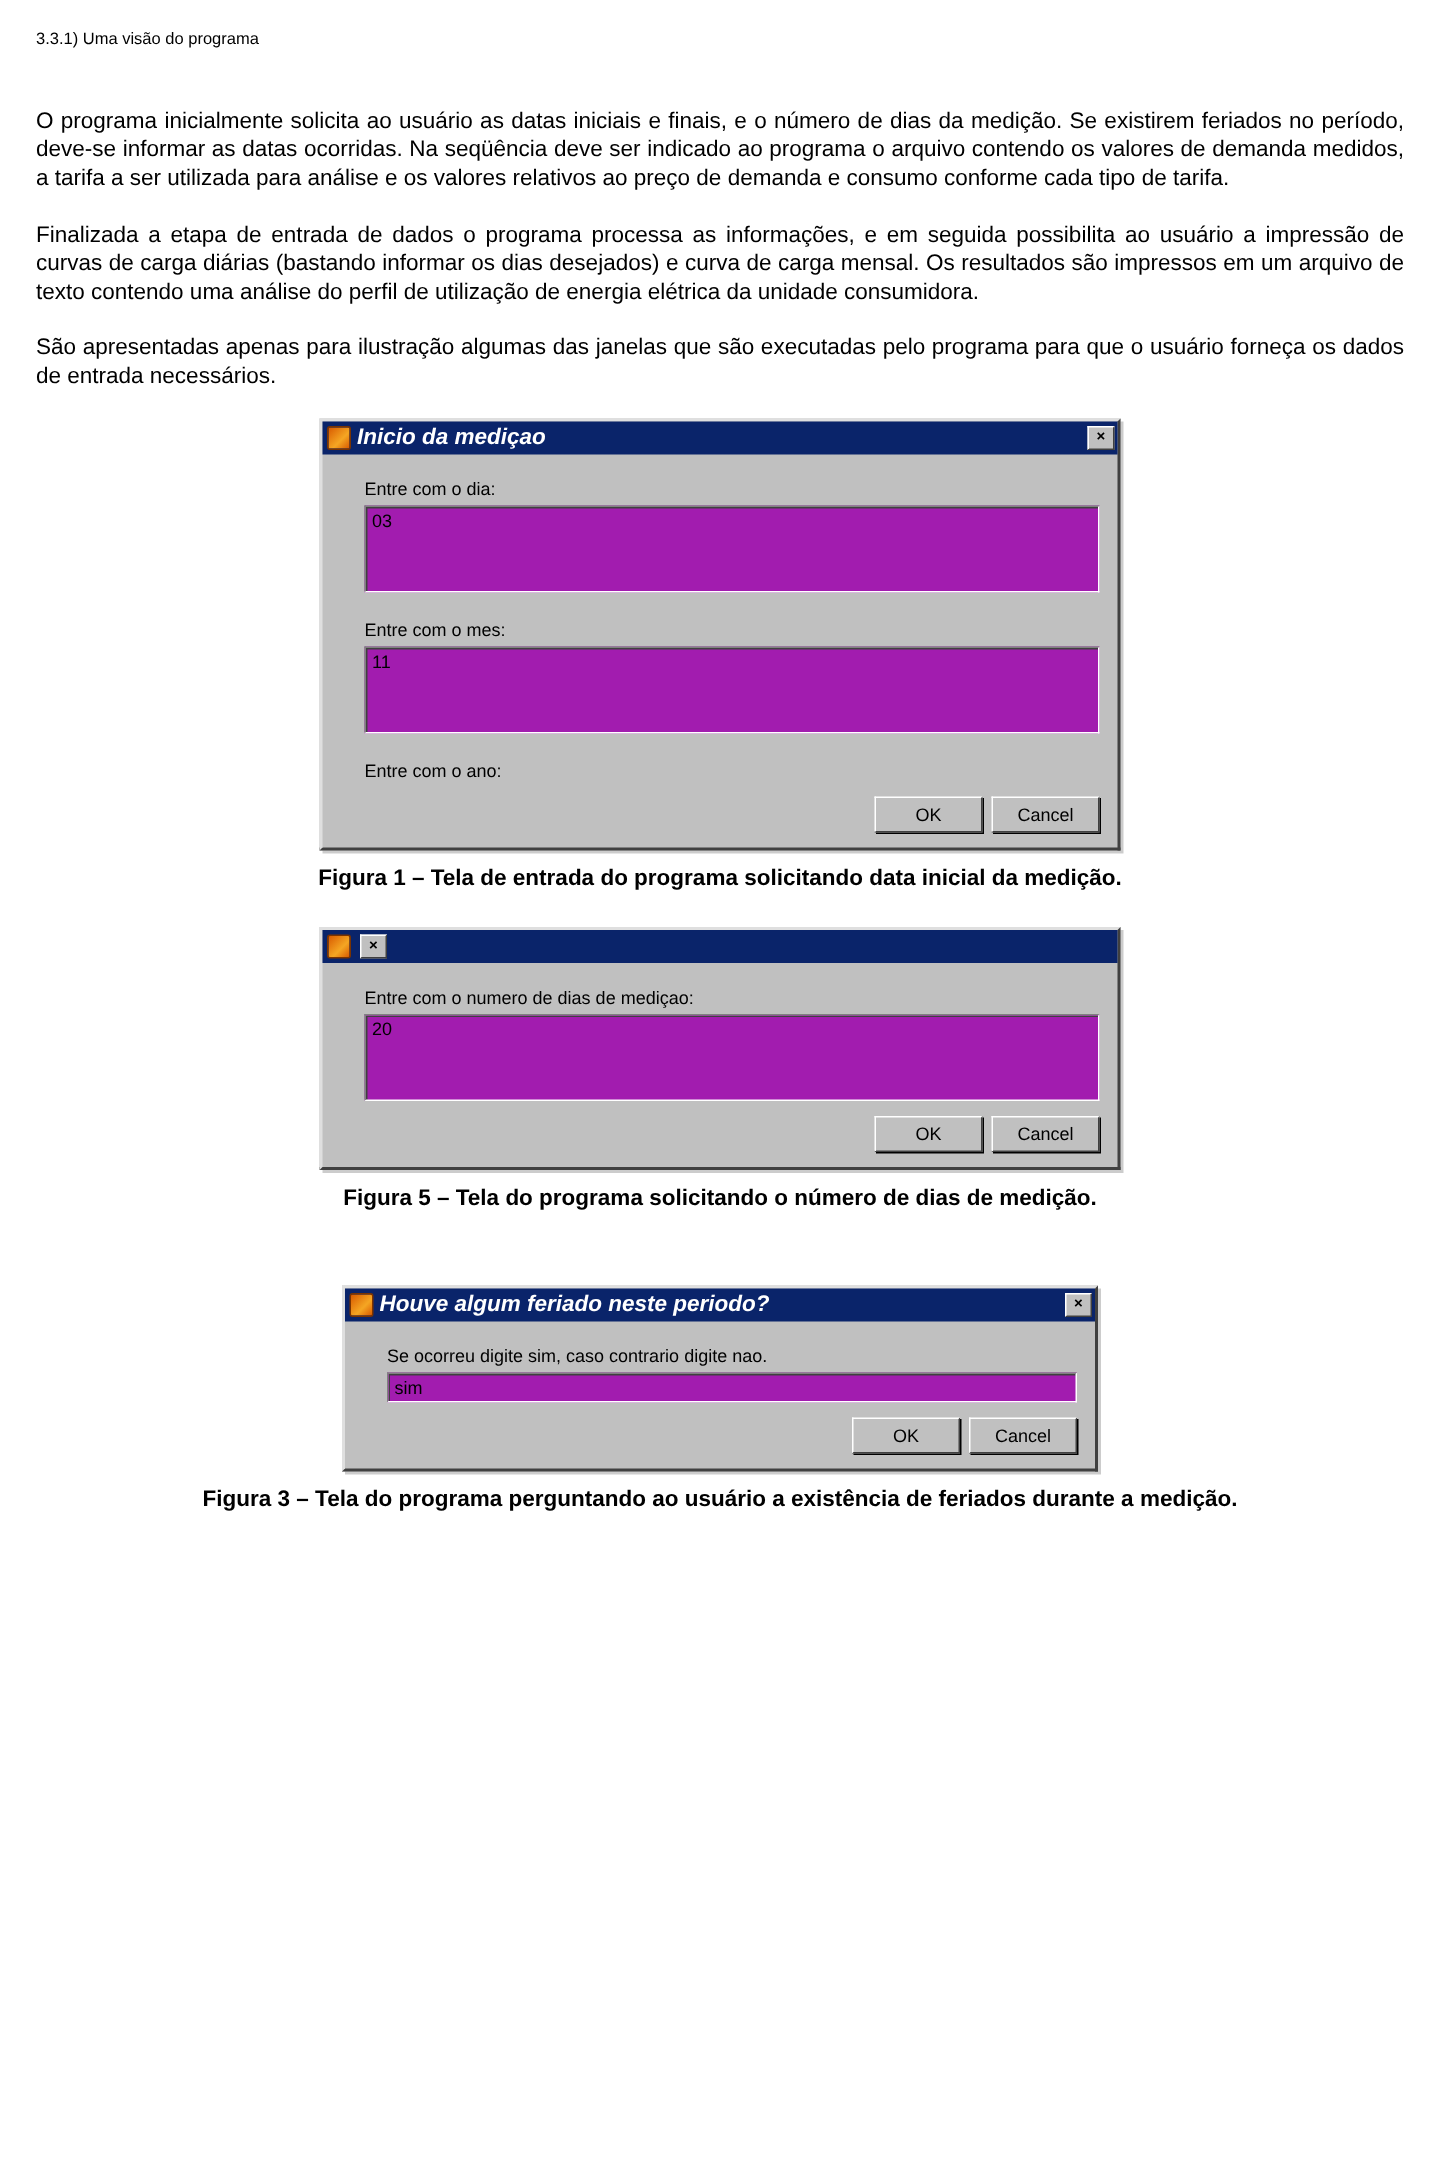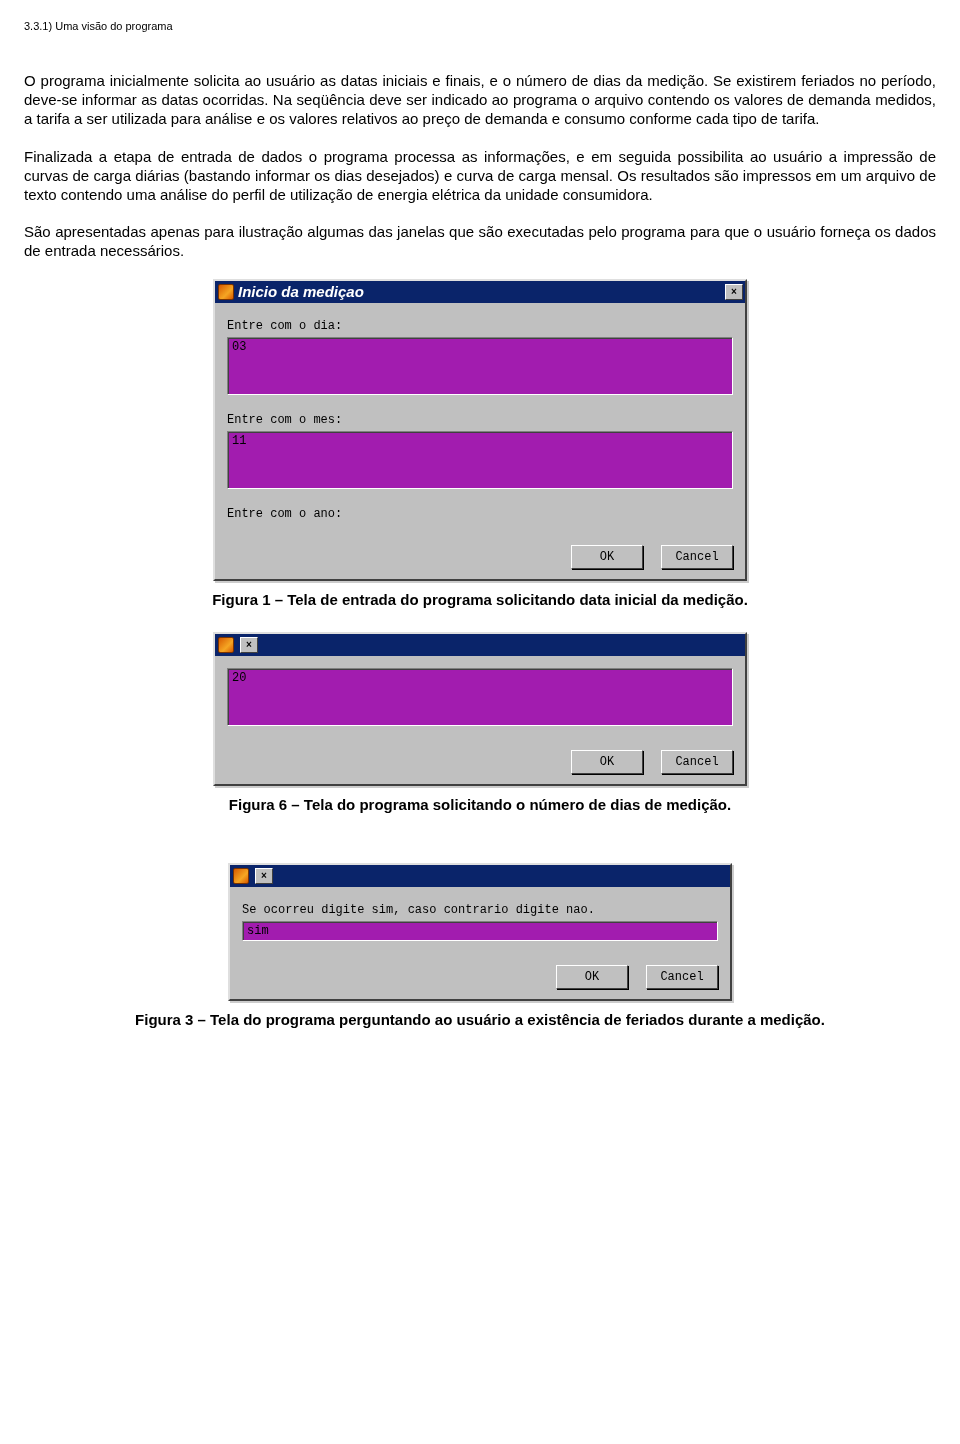--- a/index.html
+++ b/index.html
@@ -77,44 +77,43 @@
     display: flex;
     align-items: center;
     justify-content: center;
     font-family: Arial;
     font-size: 10px;
     font-weight: bold;
     color: #000;
     line-height: 1;
   }
   .dlg-body {
-    padding: 12px 12px 10px 12px;
-    font-family: Liberation Mono, monospace;
+    padding: 12px 12px 10px 28px;
   }
   .dlg-label {
     margin: 4px 0 4px 0;
   }
   .dlg-field {
     background: #a21caf;
     border-top: 1px solid #808080;
     border-left: 1px solid #808080;
     border-right: 1px solid #fff;
     border-bottom: 1px solid #fff;
     box-shadow: inset 1px 1px 0 #404040;
     padding: 2px 4px 2px 4px;
     box-sizing: border-box;
     font-size: 12px;
     line-height: 14px;
     overflow: hidden;
   }
   .dlg-buttons {
     display: flex;
     justify-content: flex-end;
-    gap: 18px;
-    margin-top: 24px;
+    gap: 6px;
+    margin-top: 10px;
   }
   .btn {
     min-width: 70px;
     height: 22px;
     background: #c0c0c0;
     border-top: 1px solid #fff;
     border-left: 1px solid #fff;
     border-right: 1px solid #404040;
     border-bottom: 1px solid #404040;
     box-shadow: 1px 1px 0 #000;
@@ -167,37 +166,39 @@
 </div>
 <div class="caption">Figura 1 – Tela de entrada do programa solicitando data inicial da medição.</div>
 
 <div class="figure-wrap">
   <div class="dlg dlg2">
     <div class="titlebar">
       <div class="app-icon"></div>
       <div class="win-btn">×</div>
     </div>
     <div class="dlg-body">
+      <div class="dlg-label">Entre com o numero de dias de mediçao:</div>
       <div class="dlg-field tall">20</div>
 
       <div class="dlg-buttons">
         <div class="btn">OK</div>
         <div class="btn">Cancel</div>
       </div>
     </div>
   </div>
 </div>
-<div class="caption">Figura 6 – Tela do programa solicitando o número de dias de medição.</div>
+<div class="caption">Figura 5 – Tela do programa solicitando o número de dias de medição.</div>
 
 <div style="height:14px"></div>
 
 <div class="figure-wrap">
   <div class="dlg dlg3">
     <div class="titlebar">
       <div class="app-icon"></div>
+      <div class="title-text">Houve algum feriado neste periodo?</div>
       <div class="win-btn">×</div>
     </div>
     <div class="dlg-body">
       <div class="dlg-label">Se ocorreu digite sim, caso contrario digite nao.</div>
       <div class="dlg-field">sim</div>
 
       <div class="dlg-buttons">
         <div class="btn">OK</div>
         <div class="btn">Cancel</div>
       </div>

